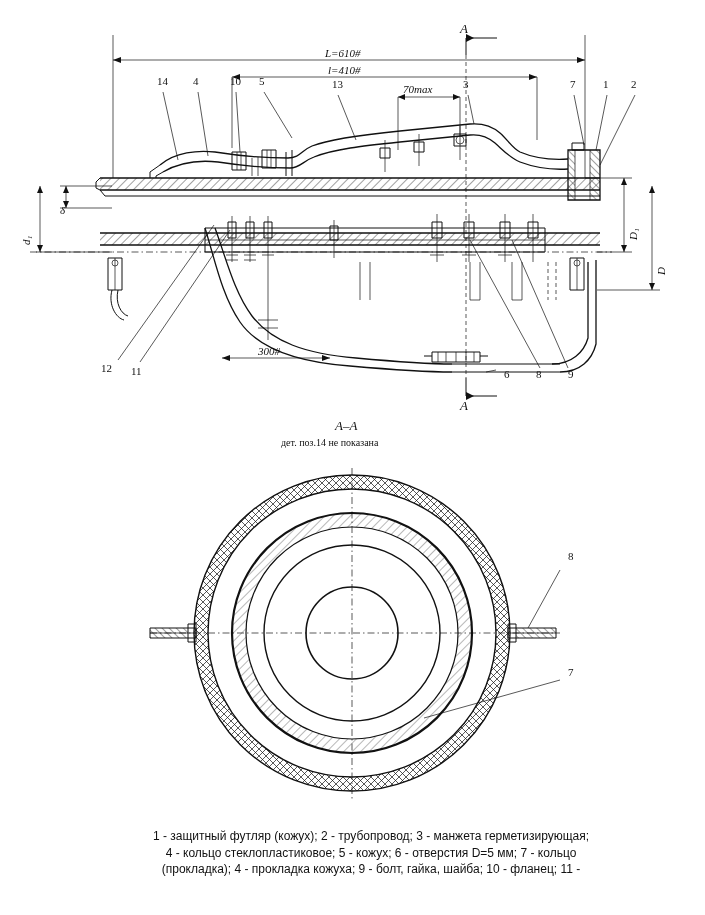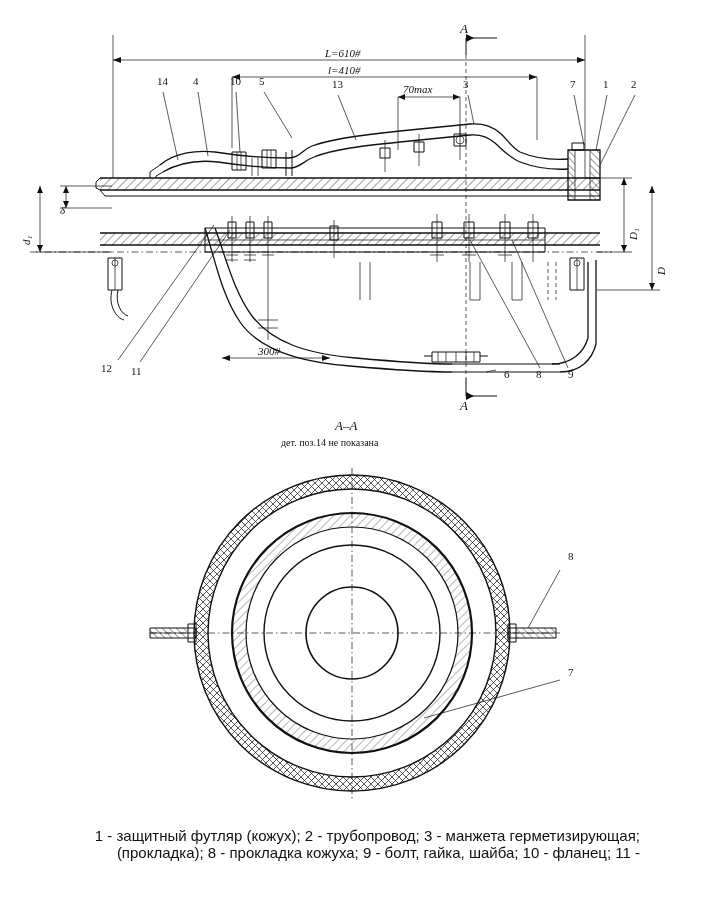--- a/index.html
+++ b/index.html
@@ -22,28 +22,28 @@
   }
   svg#drawing {
     position: absolute;
     top: 0;
     left: 0;
     width: 705px;
     height: 915px;
   }
   .legend {
     position: absolute;
-    left: 70px;
+    left: 86px;
     top: 828px;
     width: 570px;
     font-family: "Liberation Sans", sans-serif;
-    font-size: 15px;
+    font-size: 12px;
     line-height: 16.5px;
     color: #111111;
-    text-align: right;
+    text-align: center;
   }
   .legend div {
     white-space: nowrap;
   }
   .ln { fill: none; stroke: #111111; stroke-width: 1; }
   .ln-thin { fill: none; stroke: #111111; stroke-width: 0.7; }
   .ln-med { fill: none; stroke: #111111; stroke-width: 1.3; }
   .dash { fill: none; stroke: #111111; stroke-width: 0.7; stroke-dasharray: 7 3 1.5 3; }
   .dashed { fill: none; stroke: #111111; stroke-width: 0.7; stroke-dasharray: 4 3; }
   .fillblk { fill: #111111; stroke: none; }
@@ -398,16 +398,17 @@
       <text class="lbl" x="568" y="560">8</text>
       <text class="lbl" x="568" y="676">7</text>
 
       <text class="lbl-b" x="335" y="430">A–A</text>
       <text class="lbl-s" x="281" y="446">дет. поз.14 не показана</text>
     </g>
   </svg>
 
   <div class="legend">
     <div>1 - защитный футляр (кожух); 2 - трубопровод; 3 - манжета герметизирующая;</div>
-    <div>(прокладка); 8 - прокладка кожуха; 9 - болт, гайка, шайба; 10 - фланец; 11 -</div>
+    <div>4 - кольцо стеклопластиковое; 5 - кожух; 6 - отверстия D=5 мм; 7 - кольцо</div>
+    <div>(прокладка); 4 - прокладка кожуха; 9 - болт, гайка, шайба; 10 - фланец; 11 -</div>
   </div>
 
 </div>
 
 </body></html>

